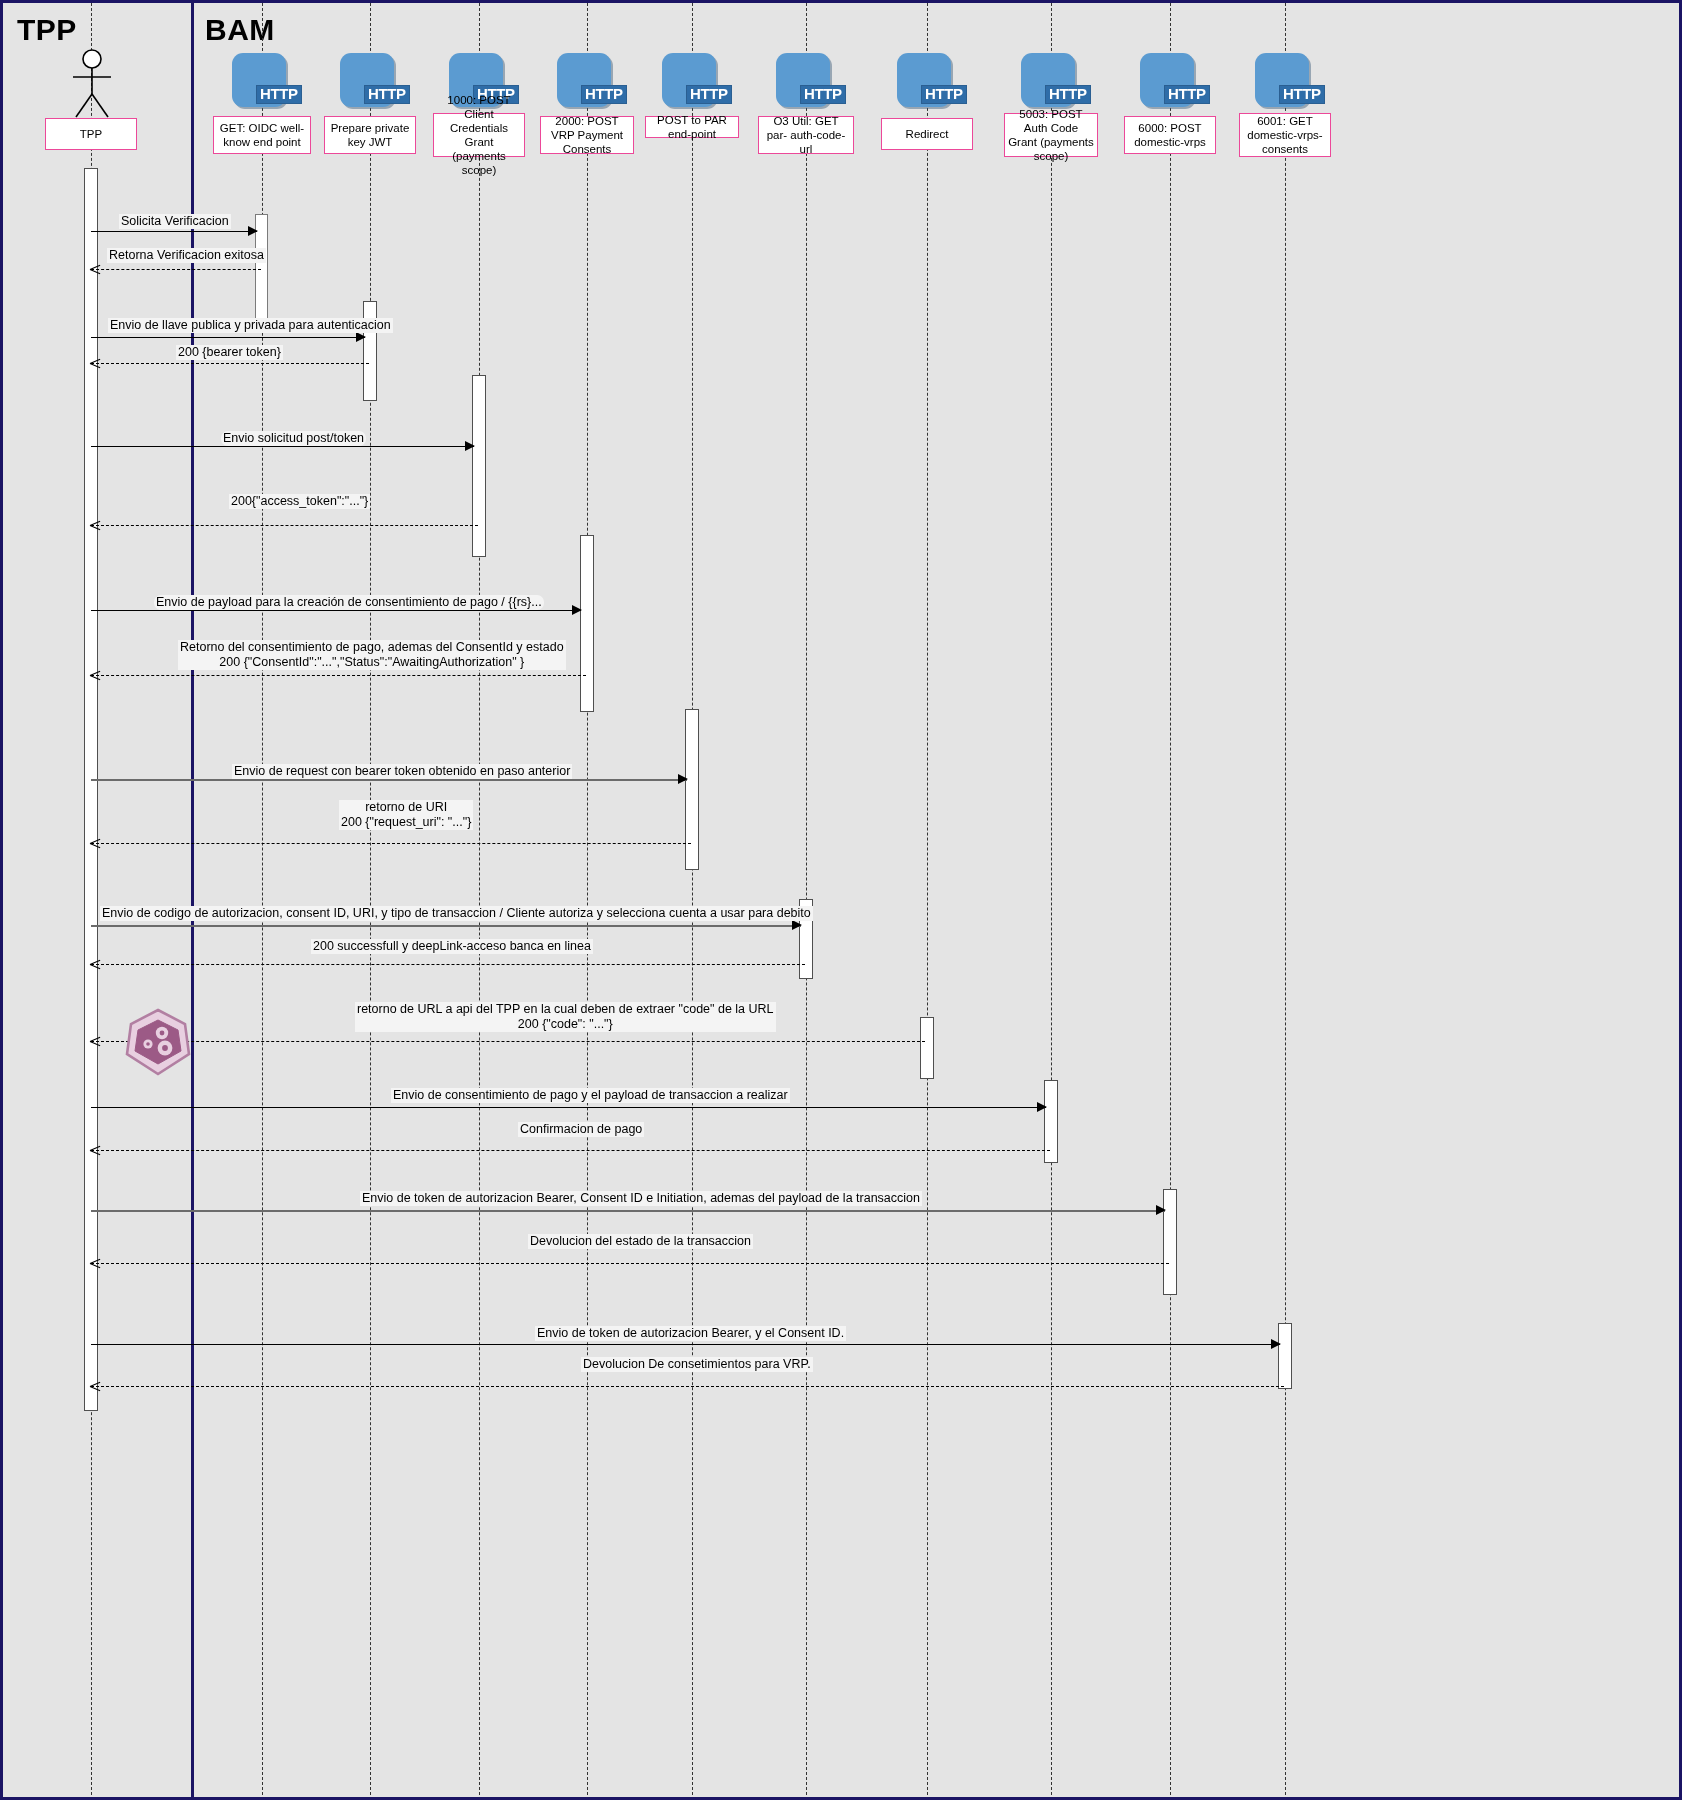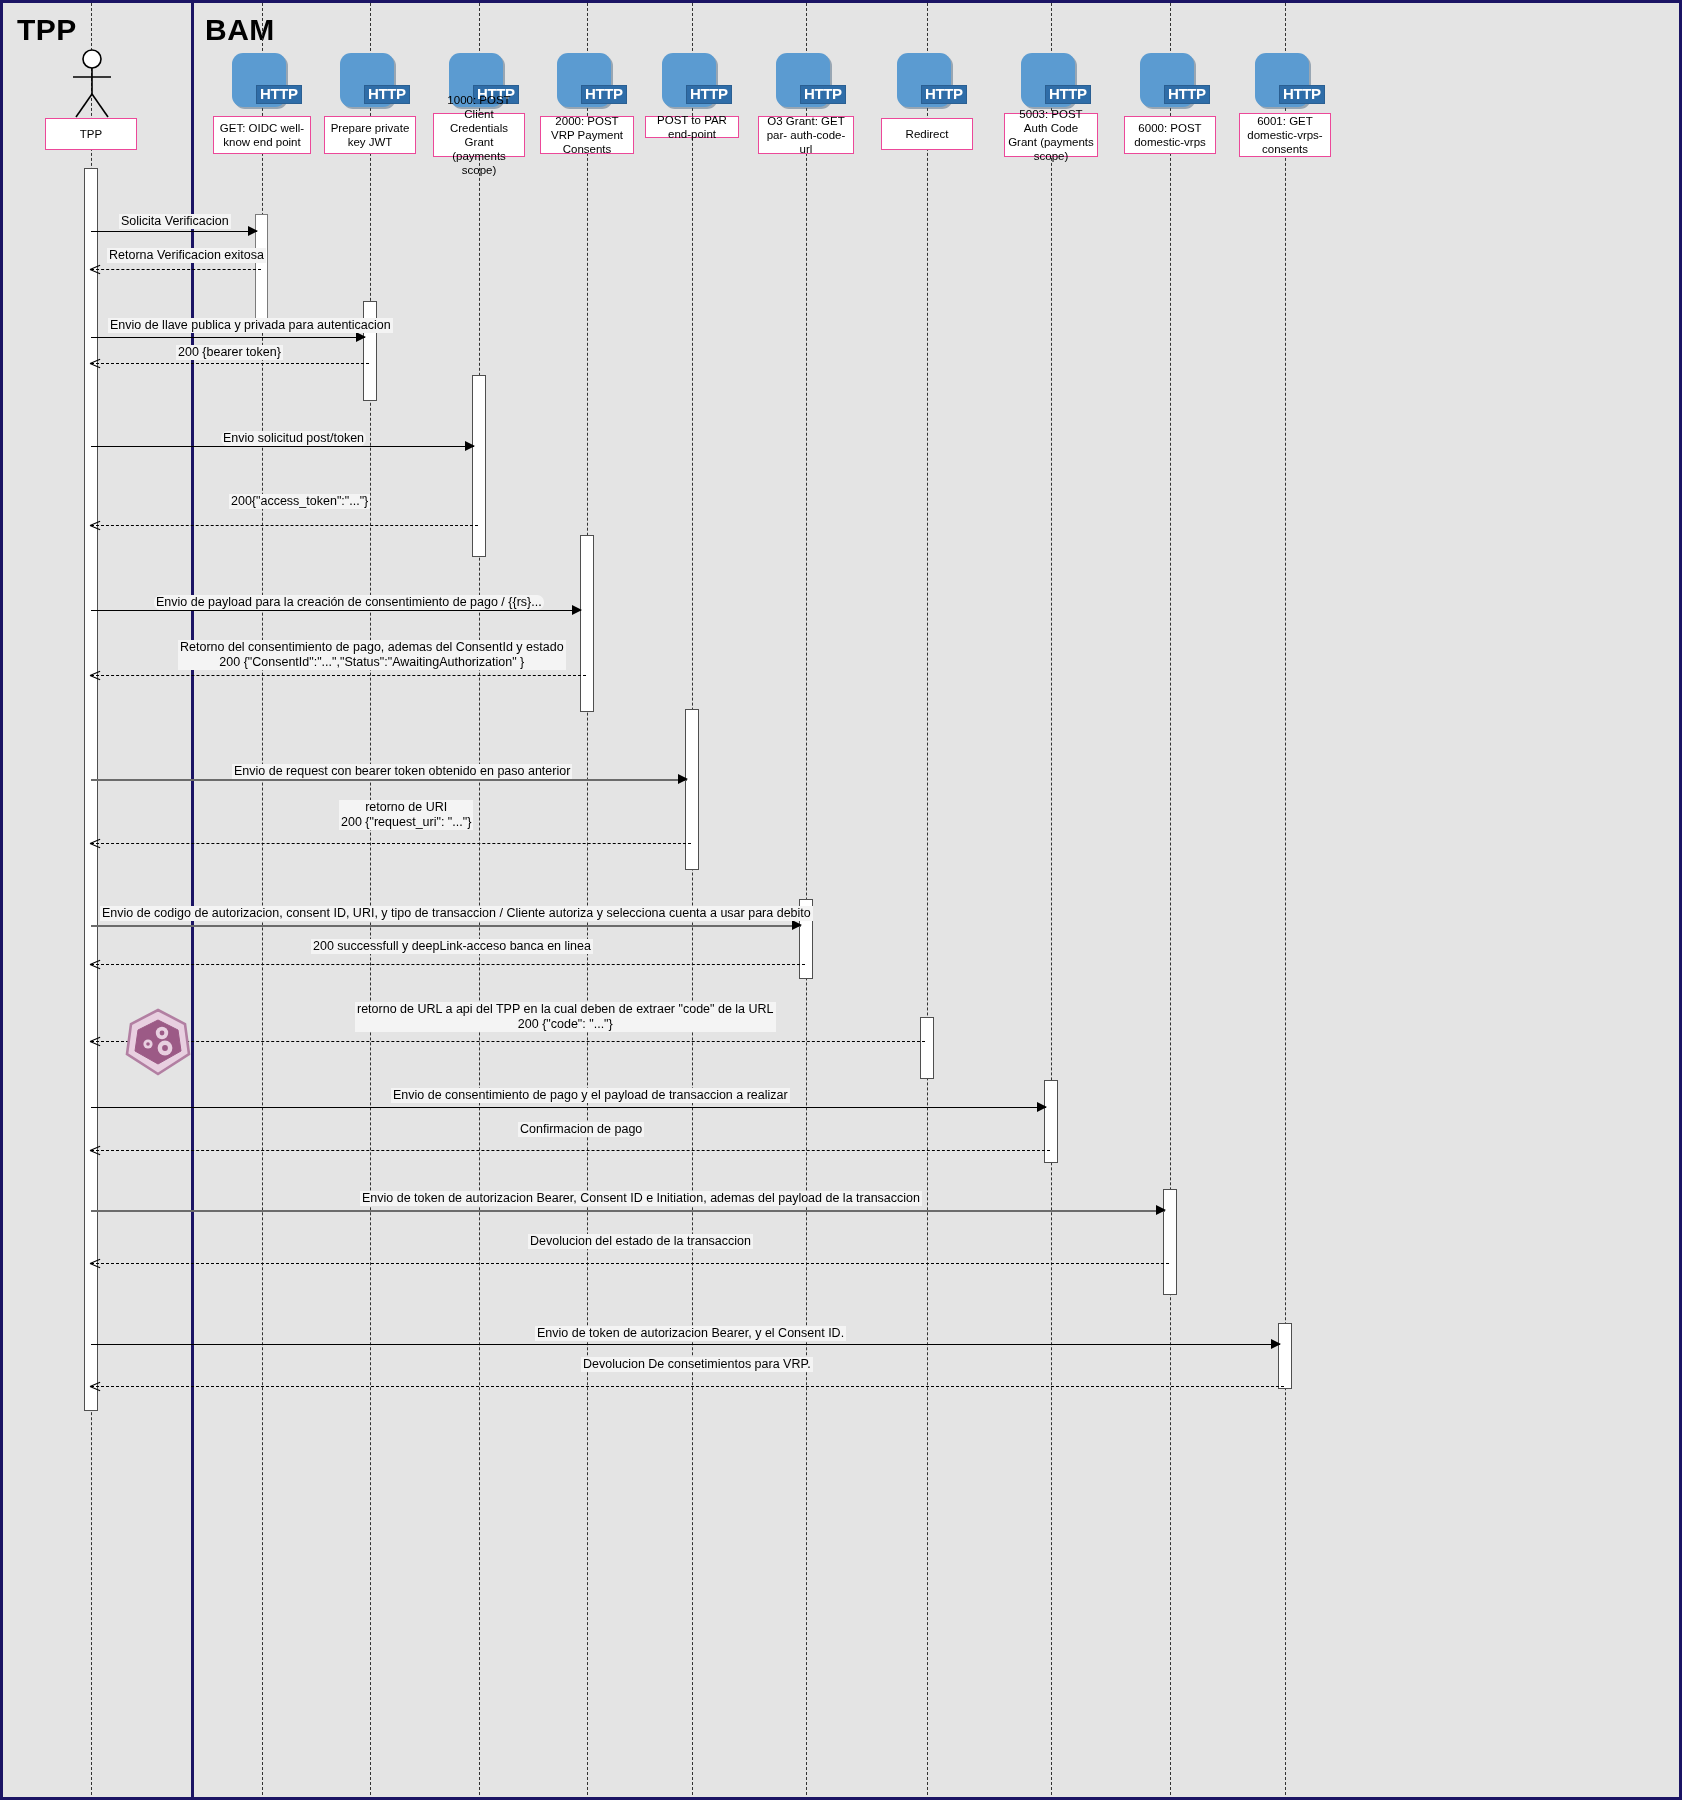--- a/index.html
+++ b/index.html
@@ -228,21 +228,21 @@
 end point</div>
   <div class="head-box" style="left:321px; top:113px; width:92px;  height:38px;">Prepare private
 key JWT</div>
   <div class="head-box" style="left:430px; top:110px; width:92px;  height:44px;">1000: POST Client
 Credentials Grant
 (payments scope)</div>
   <div class="head-box" style="left:537px; top:113px; width:94px;  height:38px;">2000: POST VRP
 Payment Consents</div>
   <div class="head-box" style="left:642px; top:113px; width:94px;  height:22px;">POST to PAR
 end-point</div>
-  <div class="head-box" style="left:755px; top:113px; width:96px;  height:38px;">O3 Grant: GET par-
+  <div class="head-box" style="left:755px; top:113px; width:96px;  height:38px;">O3 Util: GET par-
 auth-code-url</div>
   <div class="head-box" style="left:878px; top:115px; width:92px;  height:32px;">Redirect</div>
   <div class="head-box" style="left:1001px; top:110px; width:94px; height:44px;">5003: POST Auth
 Code Grant
 (payments scope)</div>
   <div class="head-box" style="left:1121px; top:113px; width:92px; height:38px;">6000: POST
 domestic-vrps</div>
   <div class="head-box" style="left:1236px; top:110px; width:92px; height:44px;">6001: GET
 domestic-vrps-
 consents</div>

